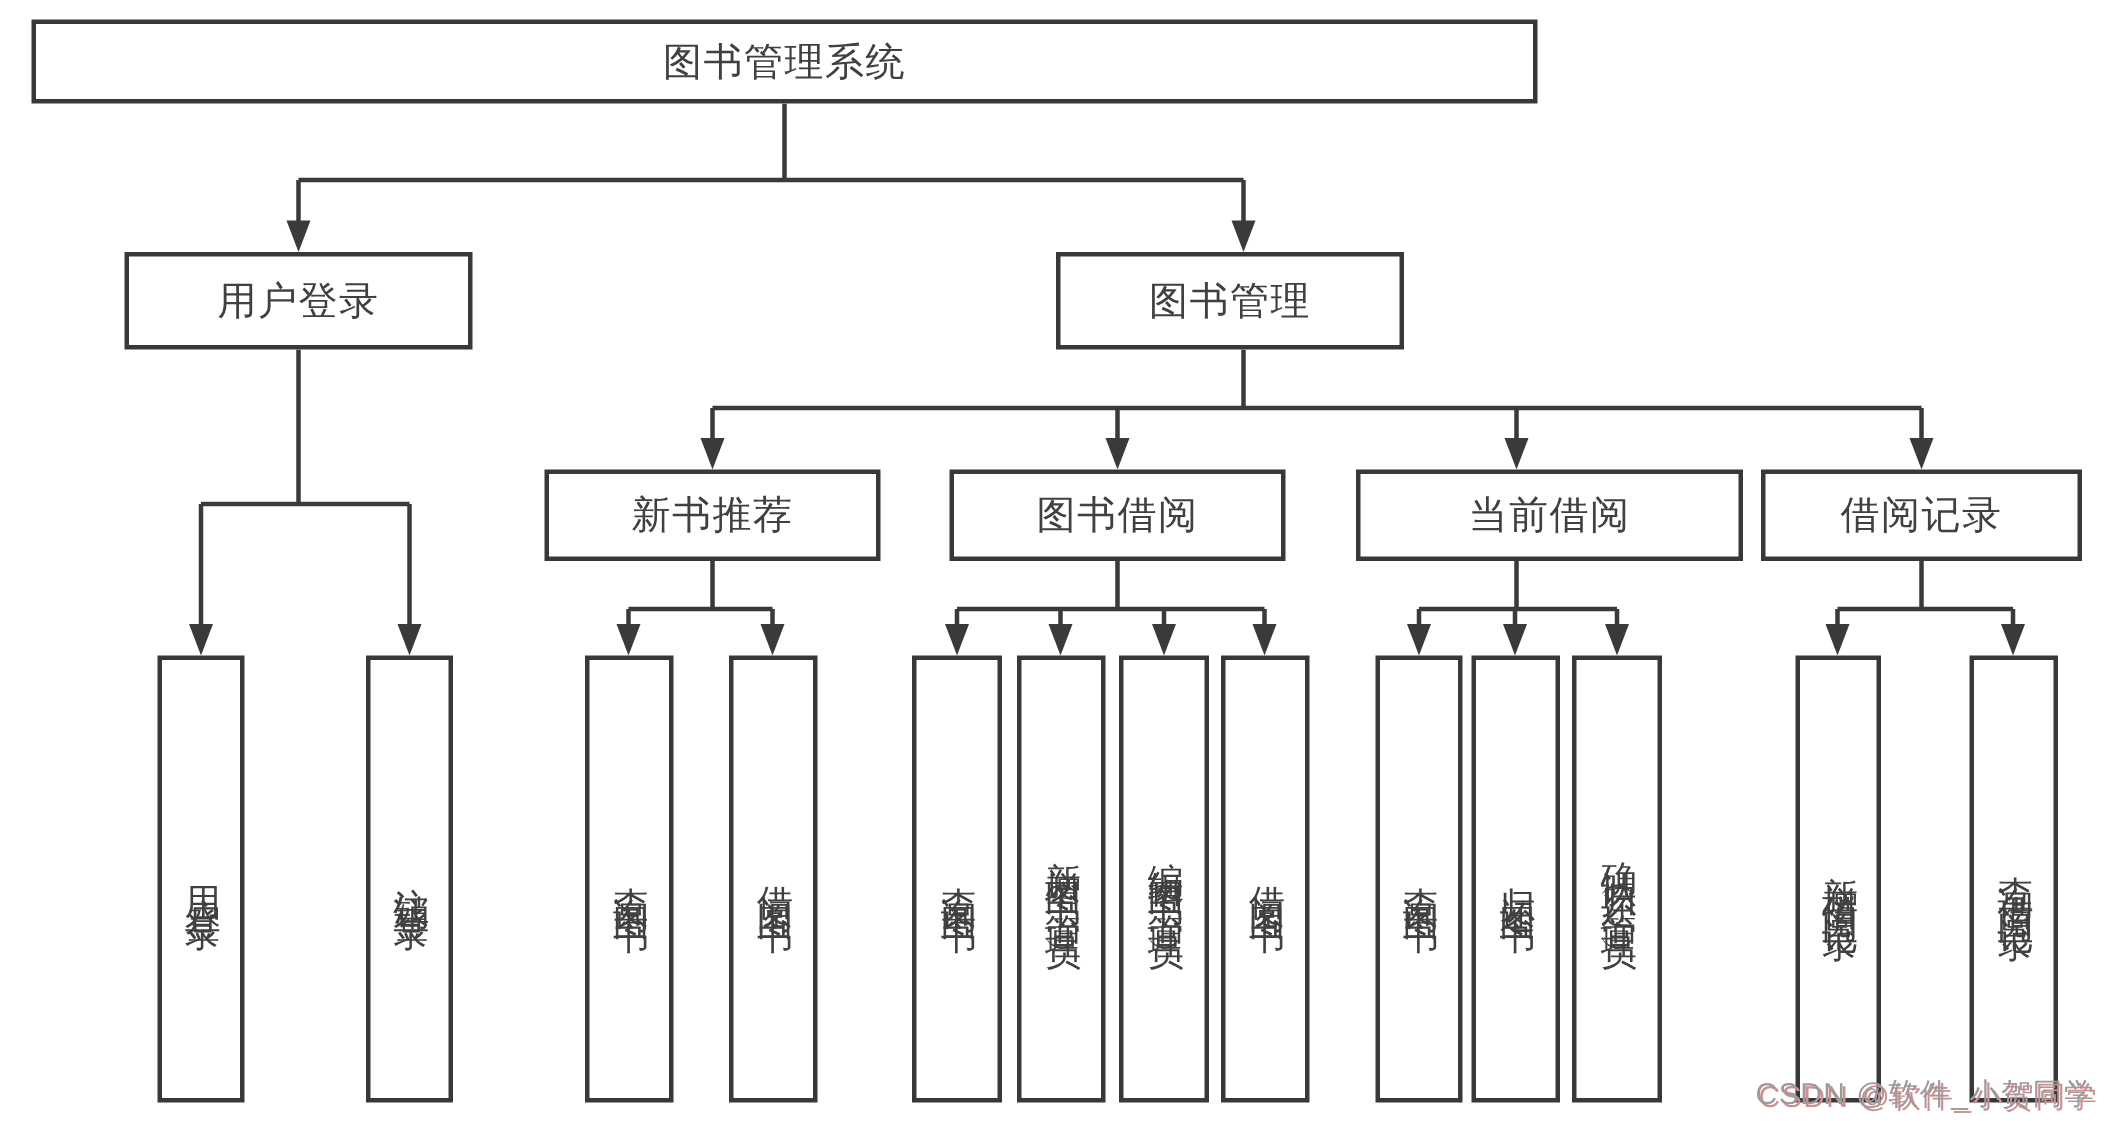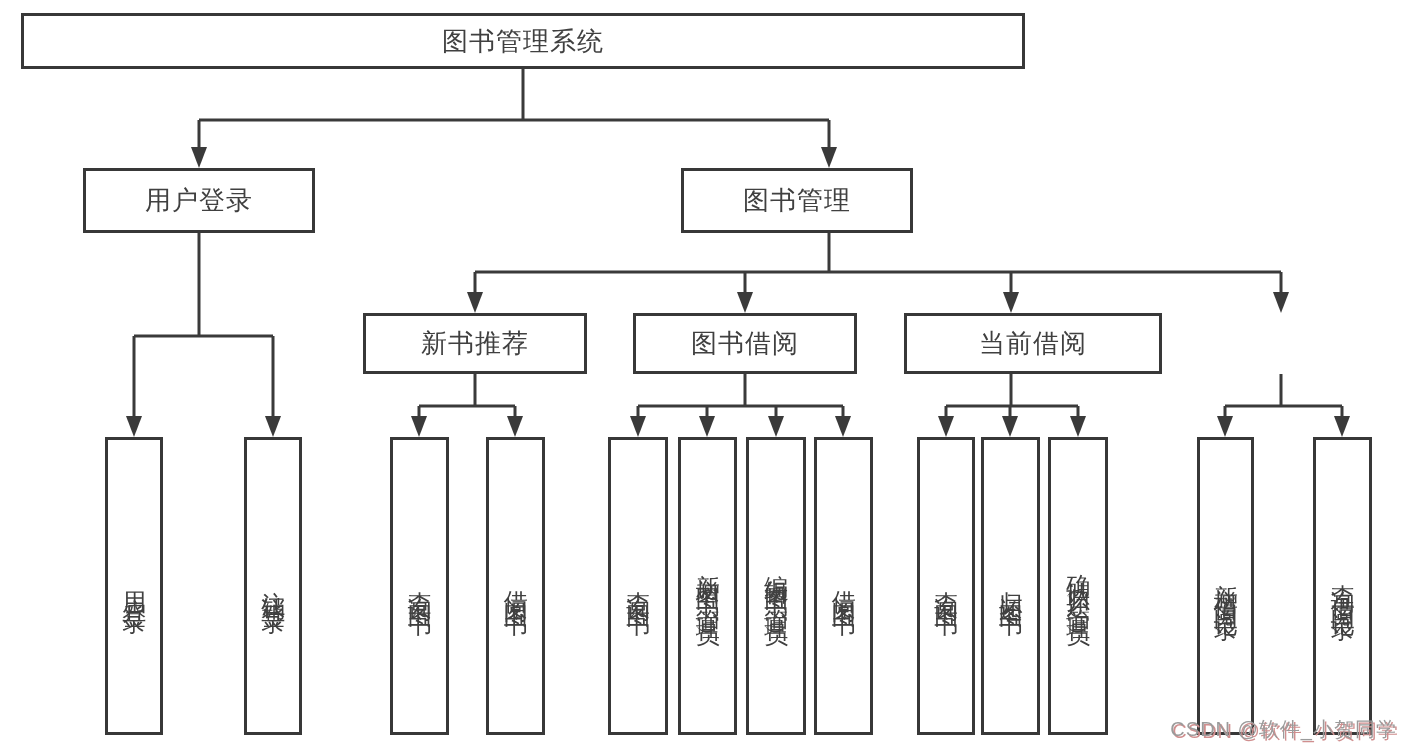--- a/index.html
+++ b/index.html
@@ -109,32 +109,35 @@
     <polygon class="ah" points="1334,416 1350,416 1342,437"></polygon>
   </svg>
 
   <div class="box h" style="left:21px;top:13px;width:1004px;height:56px">
     <span>图书管理系统</span>
   </div>
 
   <div class="box h" style="left:83px;top:168px;width:232px;height:65px">
     <span>用户登录</span>
   </div>
-  <div class="box h" style="left:681px;top:168px;width:232px;height:65px">
+  <div class="box h" style="left:704px;top:168px;width:232px;height:65px">
     <span>图书管理</span>
   </div>
 
   <div class="box h" style="left:363px;top:313px;width:224px;height:61px">
     <span>新书推荐</span>
   </div>
   <div class="box h" style="left:633px;top:313px;width:224px;height:61px">
     <span>图书借阅</span>
   </div>
   <div class="box h" style="left:904px;top:313px;width:258px;height:61px">
     <span>当前借阅</span>
+  </div>
+  <div class="box h" style="left:1174px;top:313px;width:214px;height:61px">
+    <span>借阅记录</span>
   </div>
 
   <div class="box v" style="left:105px;top:437px;width:58px;height:298px">
     <span class="vtext">用户登录</span>
   </div>
   <div class="box v" style="left:244px;top:437px;width:58px;height:298px">
     <span class="vtext">注销登录</span>
   </div>
 
   <div class="box v" style="left:390px;top:437px;width:59px;height:298px">

